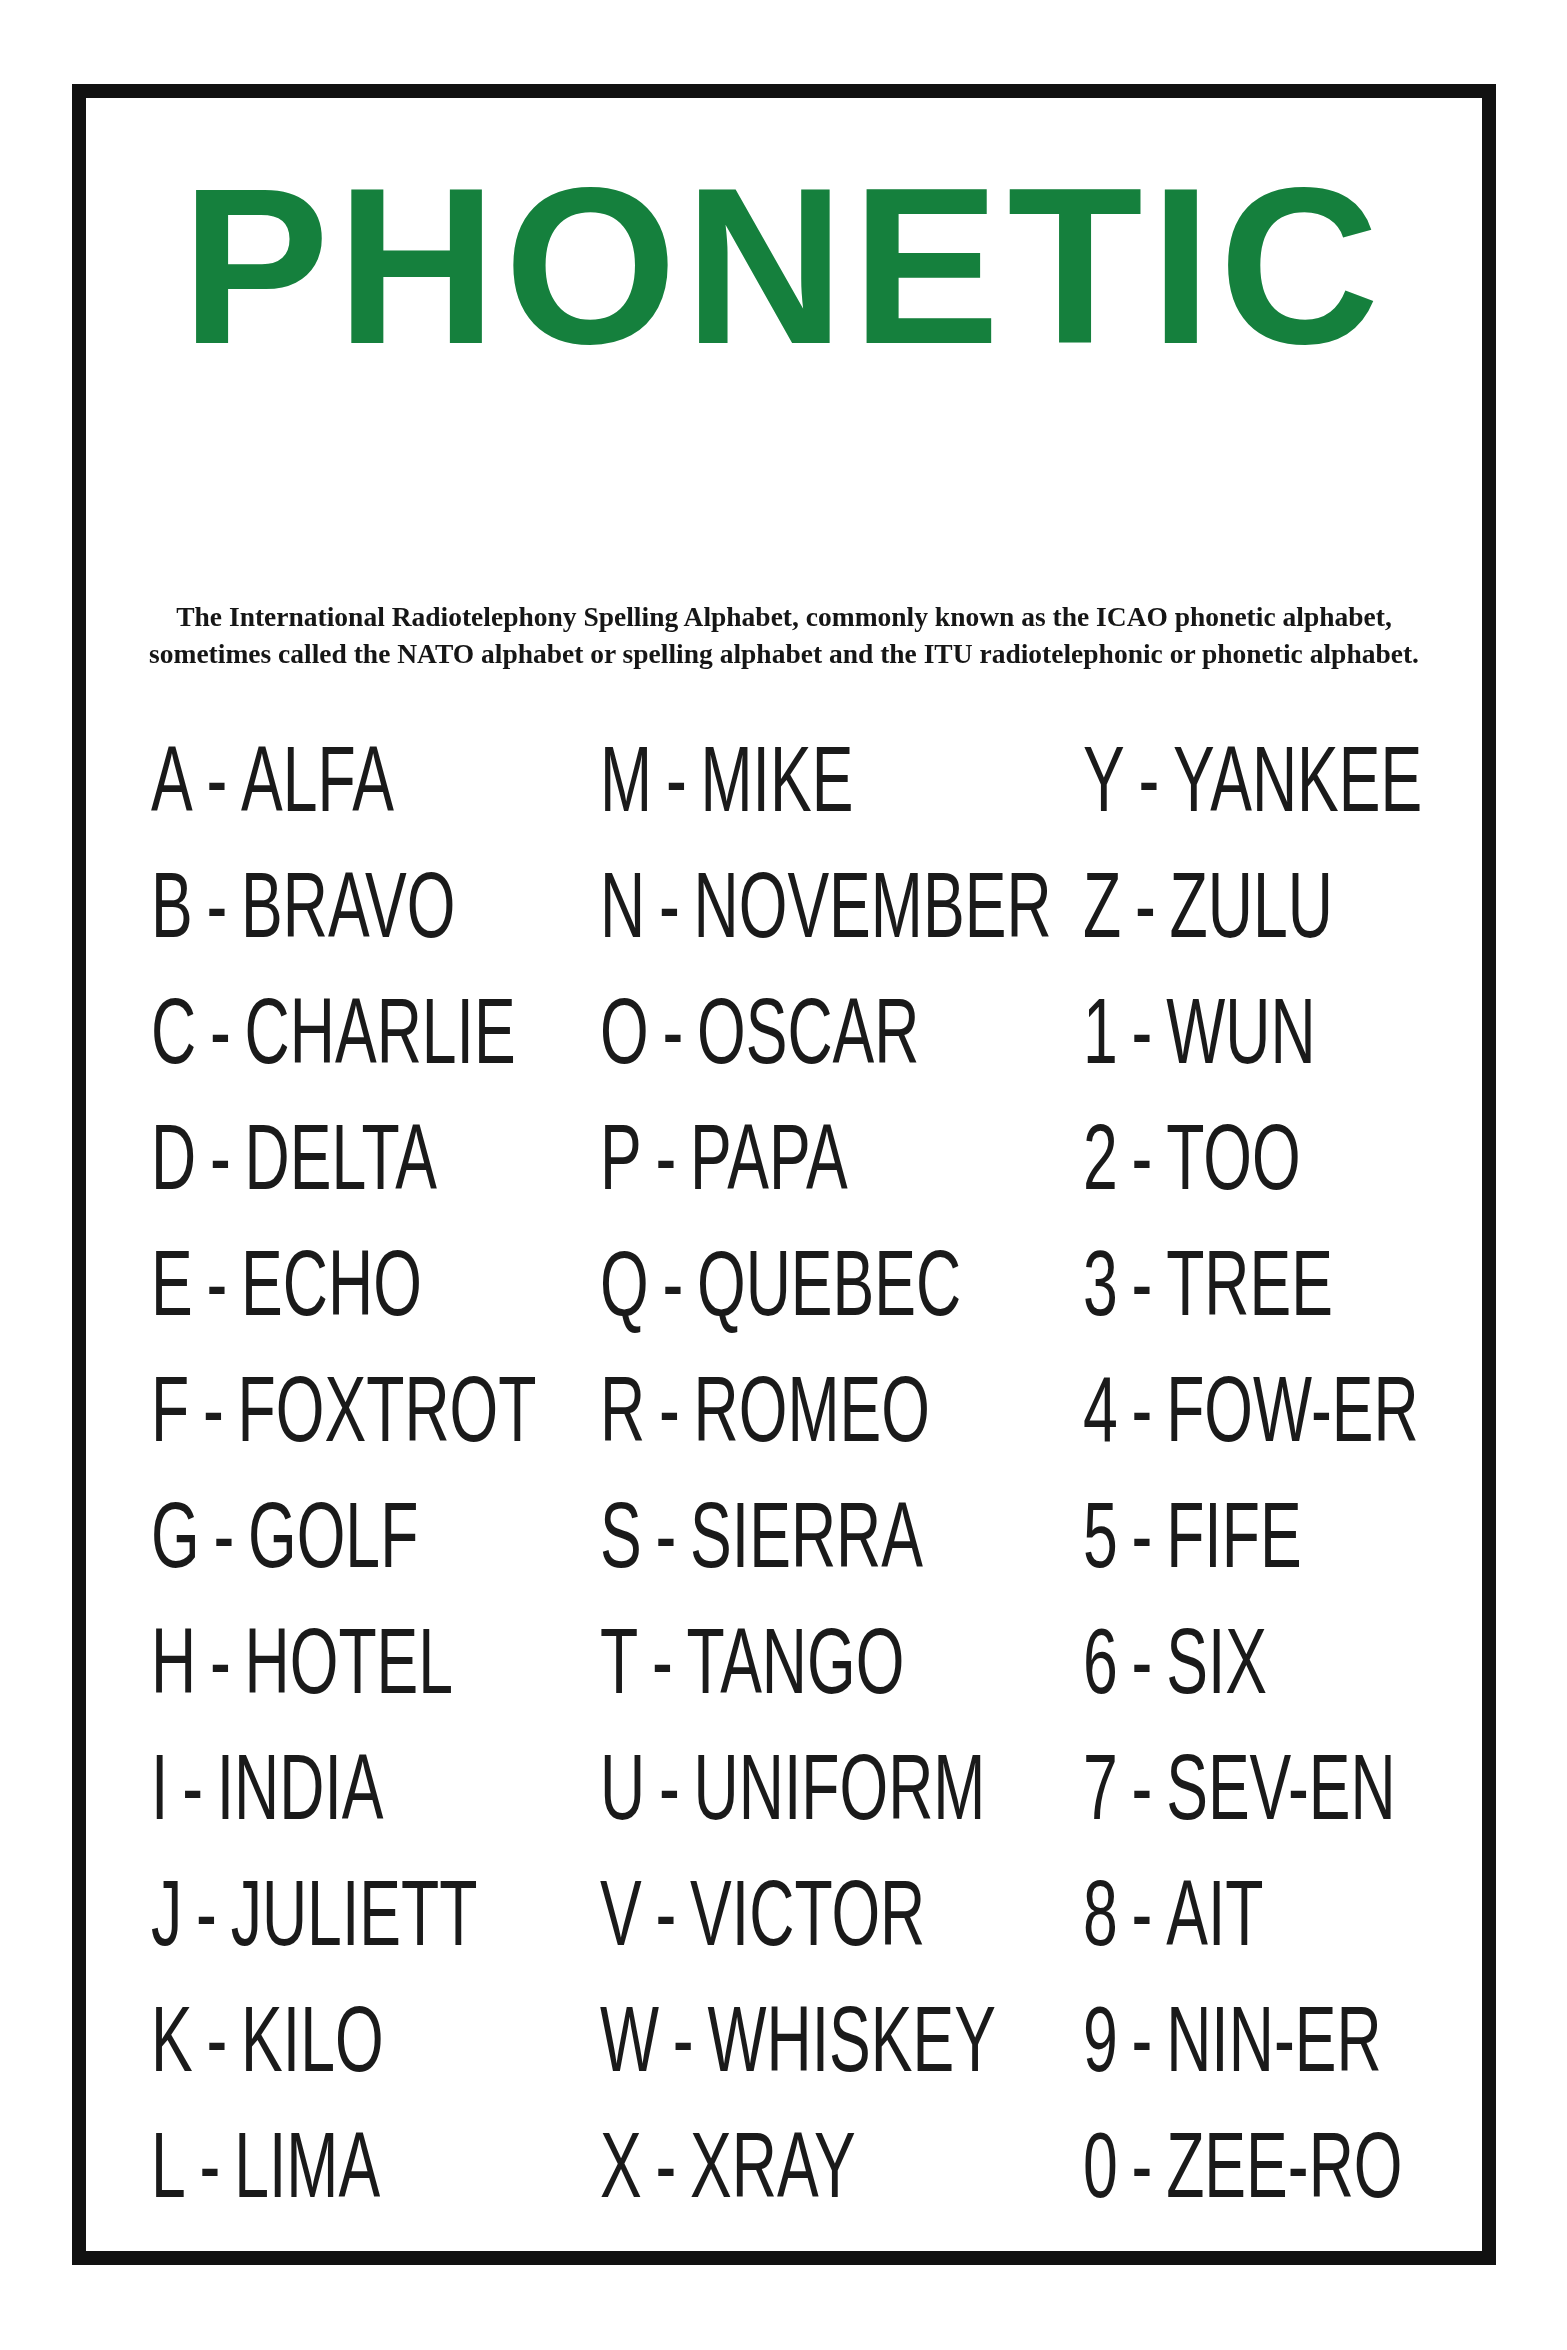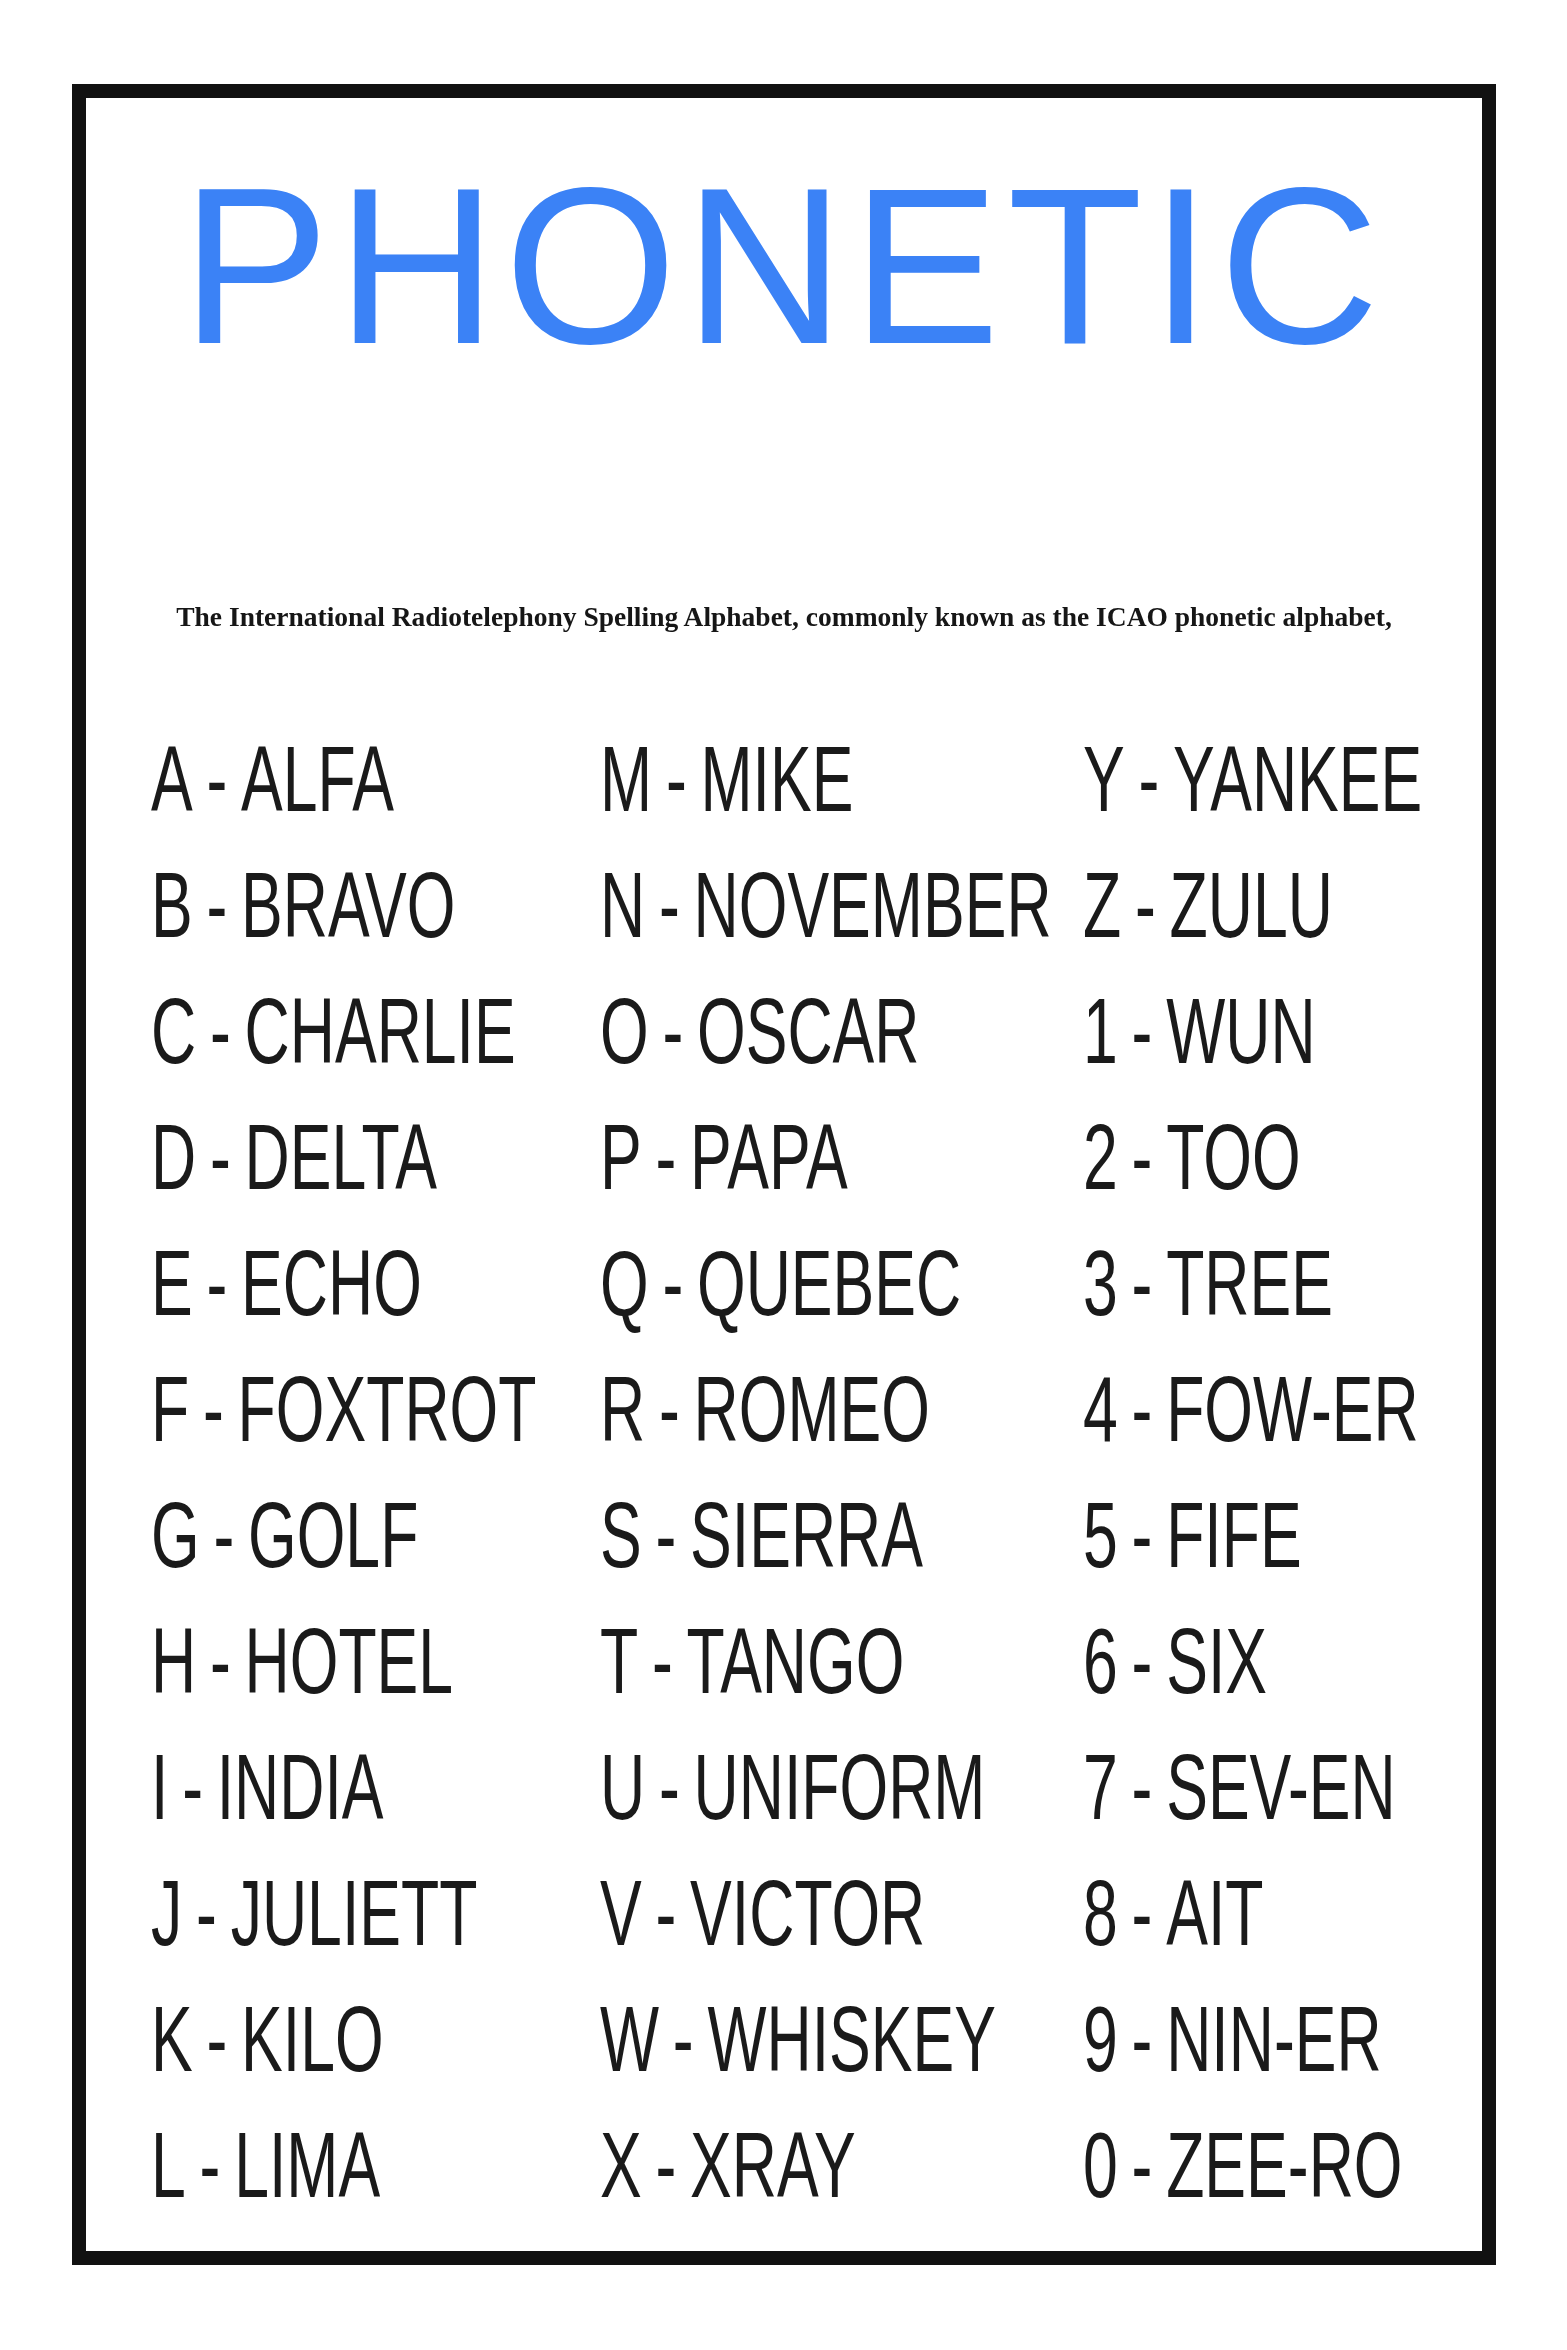--- a/index.html
+++ b/index.html
@@ -14,25 +14,25 @@
     position:absolute;
     left:72px;top:84px;
     width:1396px;height:2153px;
     border:14.7px solid #111111;
     background:#ffffff;
   }
   .title{
     position:absolute;
     top:65px;left:0;width:100%;
     text-align:center;
-    font-weight:normal;
+    font-weight:bold;
     font-size:222px;
     line-height:206px;
     letter-spacing:7.3px;
-    color:#3b82f6;
+    color:#15803d;
     white-space:nowrap;
   }
   .subtitle{
     position:absolute;
     top:500px;left:0;width:100%;
     text-align:center;
     font-family:"Liberation Serif",serif;
     font-weight:bold;
     font-size:27.5px;
     line-height:37px;
@@ -66,20 +66,21 @@
 <body>
 
 <div class="frame">
 
   <div class="title">
     <div>PHONETIC</div>
   </div>
 
   <div class="subtitle">
     <div class="sub-line">The International Radiotelephony Spelling Alphabet, commonly known as the ICAO phonetic alphabet,</div>
+    <div class="sub-line">sometimes called the NATO alphabet or spelling alphabet and the ITU radiotelephonic or phonetic alphabet.</div>
   </div>
 
   <div class="list">
     <div class="col col-1">
         <div class="row">
           <span>A</span>
           <span class="sep">-</span>
           <span>ALFA</span>
         </div>
         <div class="row">

